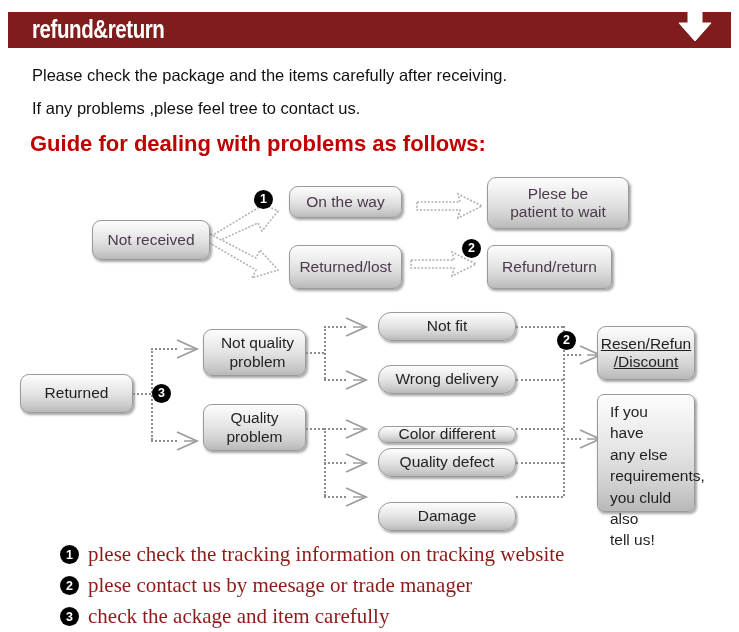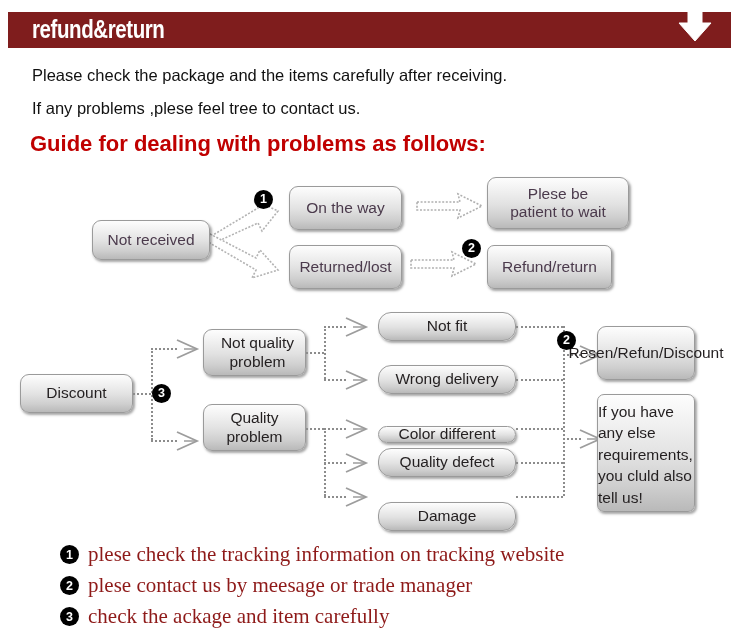--- a/index.html
+++ b/index.html
@@ -82,21 +82,21 @@
     text-align: center;
     font-size: 15.5px;
     line-height: 1.18;
     color: #231f20;
     padding: 0 4px;
   }
   .node.purple { color: #4b3a4c; }
   .node.note {
     justify-content: flex-start;
     text-align: left;
-    padding: 6px 0;
+    padding: 6px 12px;
     align-items: flex-start;
     line-height: 1.38;
     border-radius: 7px;
   }
   .node.pill { border-radius: 13px; }
 
   
   .dotline-h {
     position: absolute;
     height: 0;
@@ -174,21 +174,21 @@
 
 <svg class="arrow-svg" style="left:206px; top:190px; width:92px; height:92px;" viewBox="0 0 92 92">
 
   <polygon points="2,48 52,18 48,10 72,21 56,41 52,33 6,54" fill="#ffffff" stroke="#b3b3b3" stroke-width="1.6" stroke-dasharray="2,1.6"></polygon>
 
   <polygon points="4,44 50,68 54,60 72,80 46,88 50,80 2,52" fill="#ffffff" stroke="#b3b3b3" stroke-width="1.6" stroke-dasharray="2,1.6"></polygon>
 </svg>
 
 <div class="node purple" style="left:92px; top:220px; width:118px; height:40px;">Not received</div>
 
-<div class="node purple" style="left:289px; top:186px; width:113px; height:44px;">On the way</div>
+<div class="node purple" style="left:289px; top:186px; width:113px; height:32px;">On the way</div>
 
 <div class="node purple" style="left:289px; top:245px; width:113px; height:44px;">Returned/lost</div>
 
 <svg class="arrow-svg" style="left:416px; top:192px; width:68px; height:28px;" viewBox="0 0 68 28">
   <polygon points="1,10 44,10 42,2 66,14 42,26 44,18 1,18" fill="#ffffff" stroke="#b0b0b0" stroke-width="1.6" stroke-dasharray="2,1.6"></polygon>
 </svg>
 
 <svg class="arrow-svg" style="left:410px; top:250px; width:68px; height:28px;" viewBox="0 0 68 28">
   <polygon points="1,10 44,10 42,2 66,14 42,26 44,18 1,18" fill="#ffffff" stroke="#b0b0b0" stroke-width="1.6" stroke-dasharray="2,1.6"></polygon>
 </svg>
@@ -196,21 +196,21 @@
 <div class="step-marker" style="left:254px; top:190px;">1</div>
 <div class="step-marker" style="left:462px; top:239px;">2</div>
 
 <div class="node purple" style="left:487px; top:177px; width:142px; height:52px; flex-direction:column;">
   <span>Plese be</span>
   <span>patient to wait</span>
 </div>
 
 <div class="node purple" style="left:487px; top:245px; width:125px; height:44px;border-radius:7px;">Refund/return</div>
 
-<div class="node" style="left:20px; top:374px; width:113px; height:39px;">Discount</div>
+<div class="node" style="left:20px; top:374px; width:113px; height:39px;">Returned</div>
 
 <div class="dotline-h" style="left:133px; top:393px; width:18px;"></div>
 
 <div class="dotline-v" style="left:151px; top:348px; height:92px;"></div>
 <div class="dotline-h" style="left:151px; top:348px; width:26px;"></div>
 <div class="dotline-h" style="left:151px; top:440px; width:26px;"></div>
 
 <svg class="arrow-svg" style="left:175px; top:338px; width:26px; height:22px;" viewBox="0 0 26 22">
   <polyline points="2,2 22,11 2,20" fill="none" stroke="#9d9d9d" stroke-width="1.8"></polyline>
   <polyline points="9,11 22,11" fill="none" stroke="#9d9d9d" stroke-width="1.5"></polyline>
@@ -282,21 +282,21 @@
   <polyline points="2,2 22,11 2,20" fill="none" stroke="#9d9d9d" stroke-width="1.8"></polyline>
   <polyline points="9,11 22,11" fill="none" stroke="#9d9d9d" stroke-width="1.5"></polyline>
 </svg>
 <svg class="arrow-svg" style="left:578px; top:428px; width:26px; height:22px;" viewBox="0 0 26 22">
   <polyline points="2,2 22,11 2,20" fill="none" stroke="#9d9d9d" stroke-width="1.8"></polyline>
   <polyline points="9,11 22,11" fill="none" stroke="#9d9d9d" stroke-width="1.5"></polyline>
 </svg>
 
 <div class="step-marker" style="left:557px; top:331px;">2</div>
 
-<div class="node" style="left:597px; top:326px; width:98px; height:54px; flex-direction:row;">
+<div class="node" style="left:597px; top:326px; width:98px; height:54px; flex-direction:column;text-decoration:underline;">
   <span>Resen/Refun</span>
   <span>/Discount</span>
 </div>
 
 <div class="node note" style="left:597px; top:394px; width:98px; height:118px; flex-direction:column;">
   <span>If you have</span>
   <span>any else</span>
   <span>requirements,</span>
   <span>you cluld also</span>
   <span>tell us!</span>

